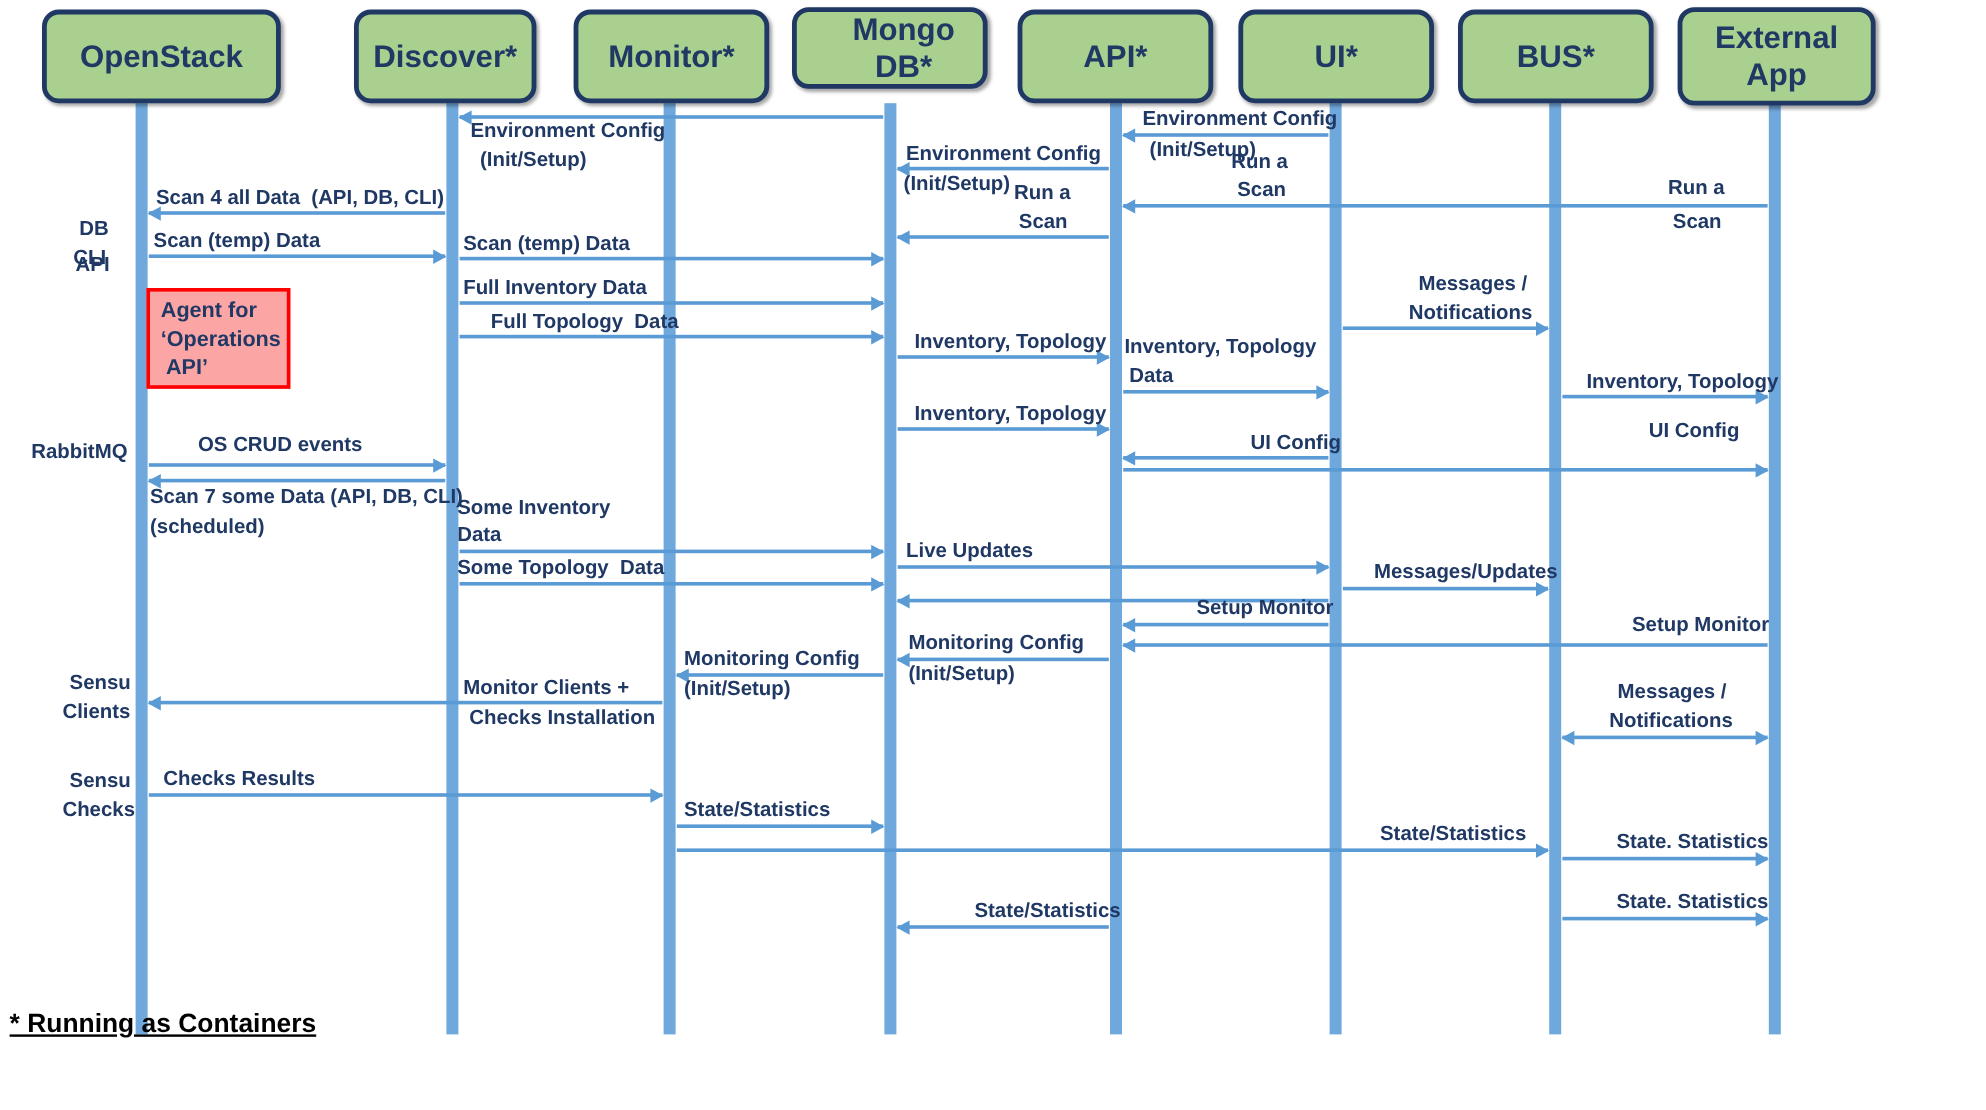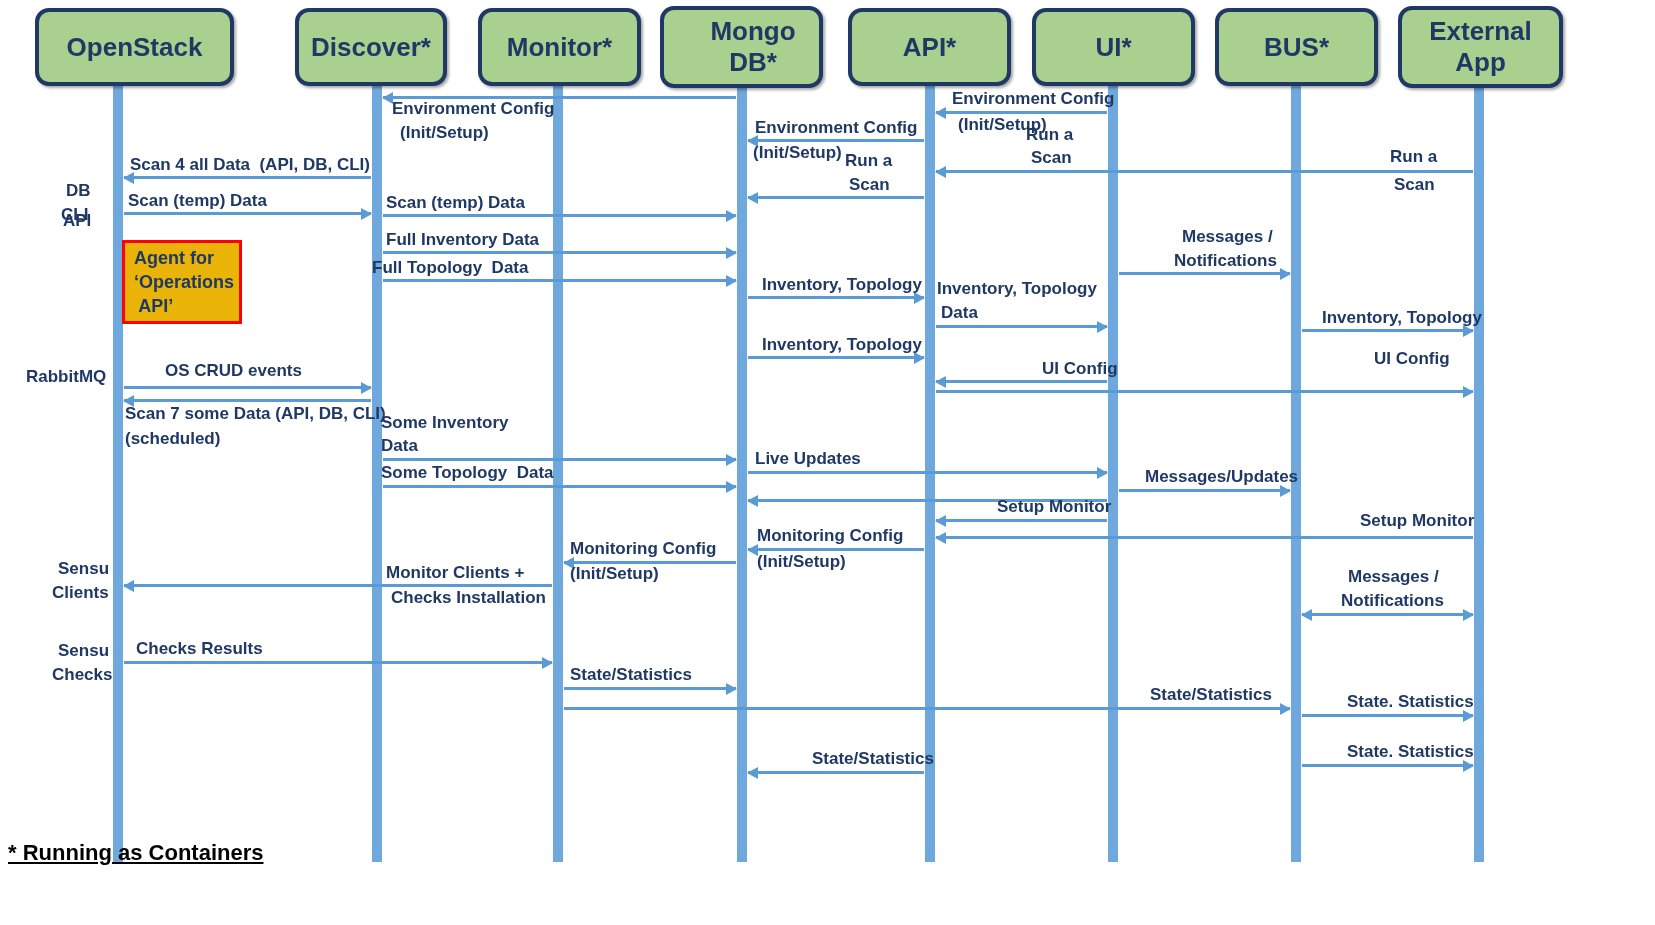--- a/index.html
+++ b/index.html
@@ -26,21 +26,21 @@
     border-top:6px solid transparent; border-bottom:6px solid transparent; }
   .arrow-head.left  { border-right:11px solid var(--arrow); }
   .arrow-head.right { border-left:11px solid var(--arrow); }
   .msg-label {
     position:absolute; z-index:4;
     font-size:17px; font-weight:bold; color:var(--label-text);
     line-height:22px; white-space:pre;
   }
   .callout {
     position:absolute; z-index:5;
-    background:#eab308; border:3px solid var(--red-border);
+    background:#fca5a5; border:3px solid var(--red-border);
     display:flex; flex-direction:column; justify-content:center;
     padding-left:9px; padding-right:4px;
   }
   .callout-line {
     font-size:18px; font-weight:bold; color:var(--label-text);
     line-height:24px; white-space:pre;
   }
   .footnote {
     position:absolute; left:8px; top:840px; z-index:7;
     font-size:22px; font-weight:bold; color:var(--footnote-text);
@@ -57,21 +57,21 @@
     </div>
     <div class="lifeline" style="left: 113px; top: 86px; width: 10px; height: 776px;"></div>
     <div class="actor-box" style="left: 295px; top: 8px; width: 152px; height: 78px;">
       <div class="actor-label">Discover*</div>
     </div>
     <div class="lifeline" style="left: 372px; top: 86px; width: 10px; height: 776px;"></div>
     <div class="actor-box" style="left: 478px; top: 8px; width: 163px; height: 78px;">
       <div class="actor-label">Monitor*</div>
     </div>
     <div class="lifeline" style="left: 553px; top: 86px; width: 10px; height: 776px;"></div>
-    <div class="actor-box" style="left: 660px; top: 6px; width: 163px; height: 82px; padding-left: 23px;">
+    <div class="actor-box" style="left: 660px; top: 6px; width: 163px; height: 68px; padding-left: 23px;">
       <div class="actor-label">Mongo</div>
       <div class="actor-label">DB*</div>
     </div>
     <div class="lifeline" style="left: 737px; top: 86px; width: 10px; height: 776px;"></div>
     <div class="actor-box" style="left: 848px; top: 8px; width: 163px; height: 78px;">
       <div class="actor-label">API*</div>
     </div>
     <div class="lifeline" style="left: 925px; top: 86px; width: 10px; height: 776px;"></div>
     <div class="actor-box" style="left: 1032px; top: 8px; width: 163px; height: 78px;">
       <div class="actor-label">UI*</div>
@@ -115,21 +115,21 @@
     <div class="arrow-head right" style="left: 361px; top: 208px;"></div>
     <div class="msg-label" style="left: 128px; top: 190px;">Scan (temp) Data</div>
     <div class="msg-line" style="left: 383px; top: 214px; width: 353px;"></div>
     <div class="arrow-head right" style="left: 726px; top: 210px;"></div>
     <div class="msg-label" style="left: 386px; top: 192px;">Scan (temp) Data</div>
     <div class="msg-line" style="left: 383px; top: 251px; width: 353px;"></div>
     <div class="arrow-head right" style="left: 726px; top: 247px;"></div>
     <div class="msg-label" style="left: 386px; top: 229px;">Full Inventory Data</div>
     <div class="msg-line" style="left: 383px; top: 279px; width: 353px;"></div>
     <div class="arrow-head right" style="left: 726px; top: 275px;"></div>
-    <div class="msg-label" style="left: 372px; top: 257px; text-align: center;">Full Topology  Data</div>
+    <div class="msg-label" style="left: 409px; top: 257px; text-align: center;">Full Topology  Data</div>
     <div class="msg-line" style="left: 748px; top: 296px; width: 176px;"></div>
     <div class="arrow-head right" style="left: 914px; top: 292px;"></div>
     <div class="msg-label" style="left: 762px; top: 274px;">Inventory, Topology</div>
     <div class="msg-line" style="left: 1119px; top: 272px; width: 171px;"></div>
     <div class="arrow-head right" style="left: 1280px; top: 268px;"></div>
     <div class="msg-label" style="left: 1182px; top: 226px;">Messages /</div>
     <div class="msg-label" style="left: 1174px; top: 250px;">Notifications</div>
     <div class="msg-line" style="left: 936px; top: 325px; width: 171px;"></div>
     <div class="arrow-head right" style="left: 1097px; top: 321px;"></div>
     <div class="msg-label" style="left: 937px; top: 278px;">Inventory, Topology</div>

